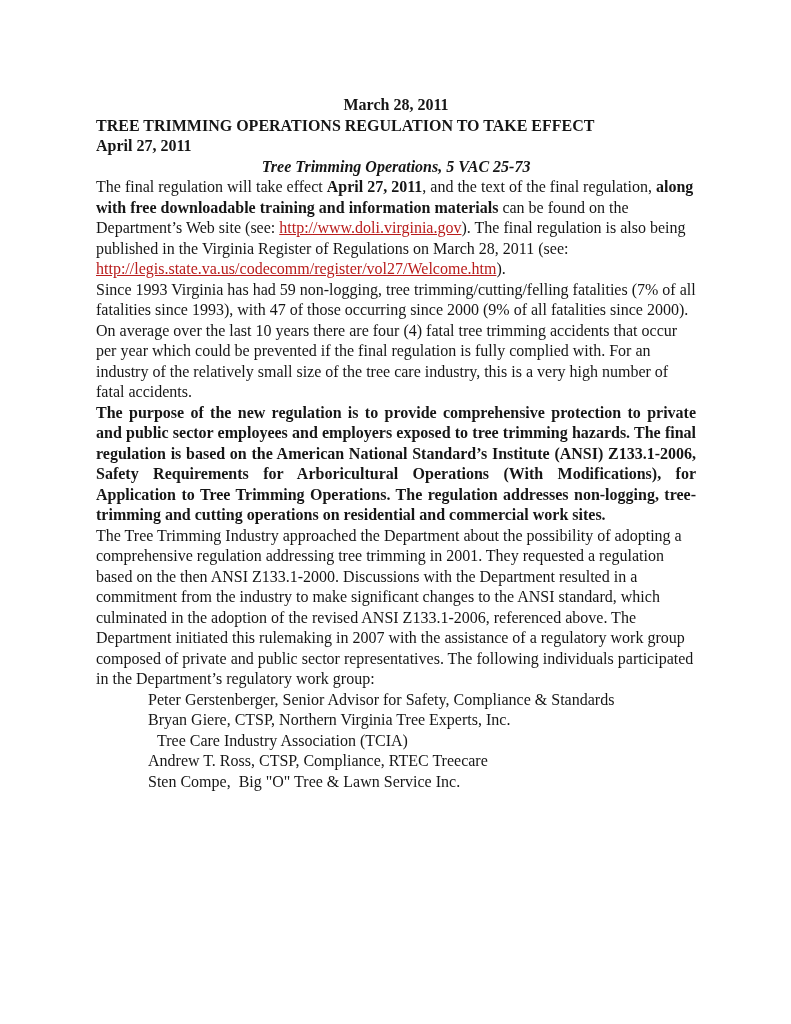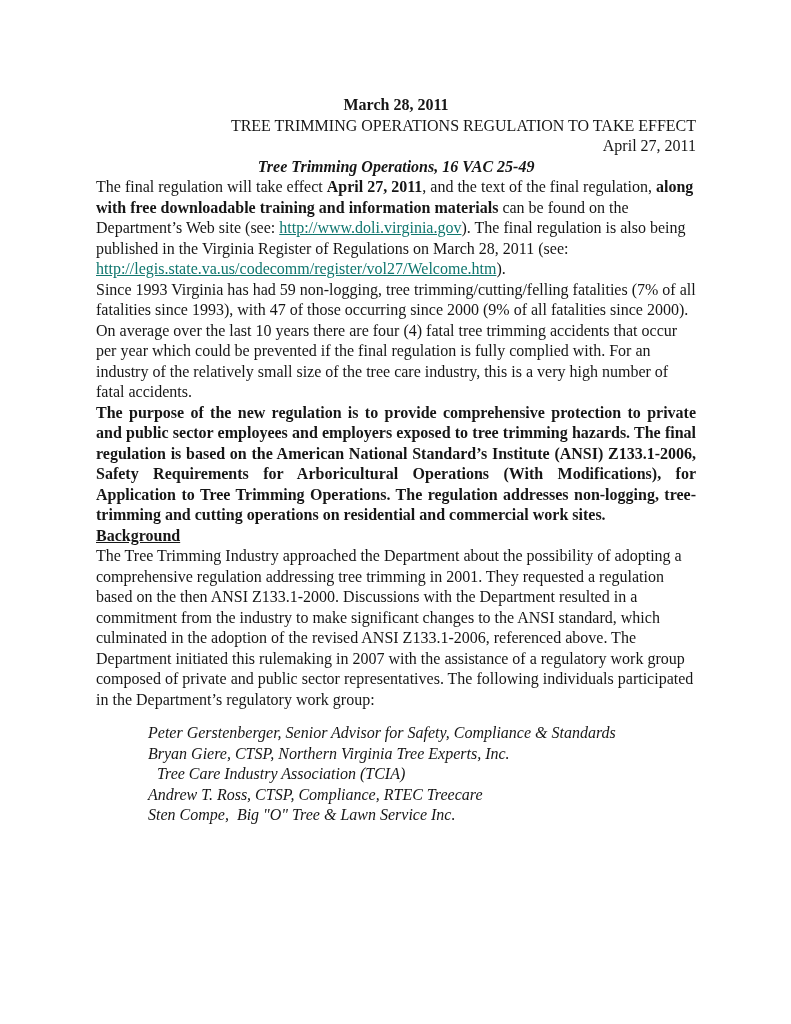--- a/index.html
+++ b/index.html
@@ -18,67 +18,64 @@
     font-size: 16px;
     line-height: 20.5px;
     color: #161616;
     overflow: hidden;
   }
   .page p { margin: 0; }
   .bold { font-weight: bold; }
   .justify { text-align: justify; font-weight: bold; }
   .date-line { font-weight: bold; text-align: center; }
   .doc-title {
-    font-weight: normal;
-    text-align: right;
+    font-weight: bold;
+    text-align: left;
     margin-top: 33px;
   }
   .para { margin-top: 13px; }
   .reg-title {
     font-weight: bold;
     font-style: italic;
     text-align: center;
     margin-top: 13px;
   }
   .doc-link {
-    color: #0f766e;
+    color: #b91c1c;
     cursor: pointer;
   }
   .background-heading {
     font-weight: bold;
     text-decoration: underline;
     margin-top: 13px;
   }
   .members {
-    margin-top: 13px;
     margin-left: 52px;
-    font-style: italic;
   }
   .member-line { white-space: pre-wrap; }
   .member-indent { padding-left: 9px; }
 </style>
 </head>
 <body>
 
 <div class="page">
 
   <p class="date-line">March 28, 2011</p>
 
   <p class="doc-title"><span>TREE TRIMMING OPERATIONS REGULATION TO TAKE EFFECT</span><br><span>April 27, 2011</span></p>
 
 
-  <p class="reg-title">Tree Trimming Operations, 16 VAC 25-49</p>
+  <p class="reg-title">Tree Trimming Operations, 5 VAC 25-73</p>
 
   <p class="para"><span>The final regulation will take effect </span><span class="bold">April 27, 2011</span><span>, and the text of the final regulation, </span><span class="bold">along with free downloadable training and information materials</span><span> can be found on the Department’s Web site (see:  </span><a class="doc-link" href="#">http://www.doli.virginia.gov</a><span>).  The final regulation is also being published in the Virginia Register of Regulations on March 28, 2011 (see: </span><a class="doc-link" href="#">http://legis.state.va.us/codecomm/register/vol27/Welcome.htm</a><span>).</span></p>
 
   <p class="para">Since 1993 Virginia has had 59 non-logging, tree trimming/cutting/felling fatalities (7% of all fatalities since 1993), with 47 of those occurring since 2000 (9% of all fatalities since 2000). On average over the last 10 years there are four (4) fatal tree trimming accidents that occur per year which could be prevented if the final regulation is fully complied with.  For an industry of the relatively small size of the tree care industry, this is a very high number of fatal accidents.</p>
 
   <p class="para justify">The purpose of the new regulation is to provide comprehensive protection to private and public sector employees and employers exposed to tree trimming hazards.  The final regulation is based on the American National Standard’s Institute (ANSI) Z133.1-2006, Safety Requirements for Arboricultural Operations (With Modifications), for Application to Tree Trimming Operations. The regulation addresses non-logging, tree-trimming and cutting operations on residential and commercial work sites.</p>
 
-  <p class="background-heading">Background</p>
 
   <p class="para">The Tree Trimming Industry approached the Department about the possibility of adopting a comprehensive regulation addressing tree trimming in 2001.  They requested a regulation based on the then ANSI Z133.1-2000.  Discussions with the Department resulted in a commitment from the industry to make significant changes to the ANSI standard, which culminated in the adoption of the revised ANSI Z133.1-2006, referenced above.  The Department initiated this rulemaking in 2007 with the assistance of a regulatory work group composed of private and public sector representatives.  The following individuals participated in the Department’s regulatory work group:</p>
 
   <div class="members">
     <div class="member-line">Peter Gerstenberger, Senior Advisor for Safety, Compliance &amp; Standards</div>
     <div class="member-line">Bryan Giere, CTSP, Northern Virginia Tree Experts, Inc.</div>
     <div class="member-line member-indent">Tree Care Industry Association (TCIA)</div>
     <div class="member-line">Andrew T. Ross, CTSP, Compliance, RTEC Treecare</div>
     <div class="member-line">Sten Compe,  Big "O" Tree &amp; Lawn Service Inc.</div>
   </div>

